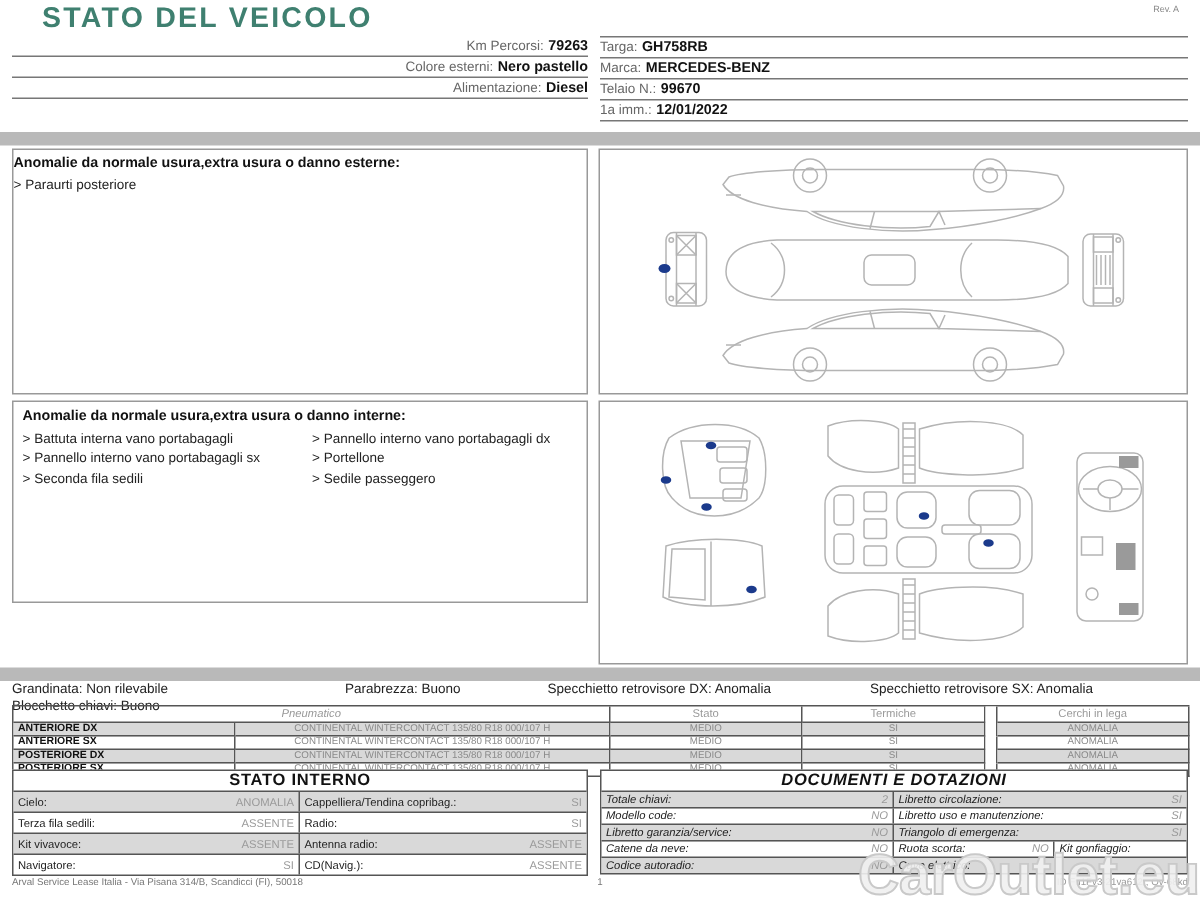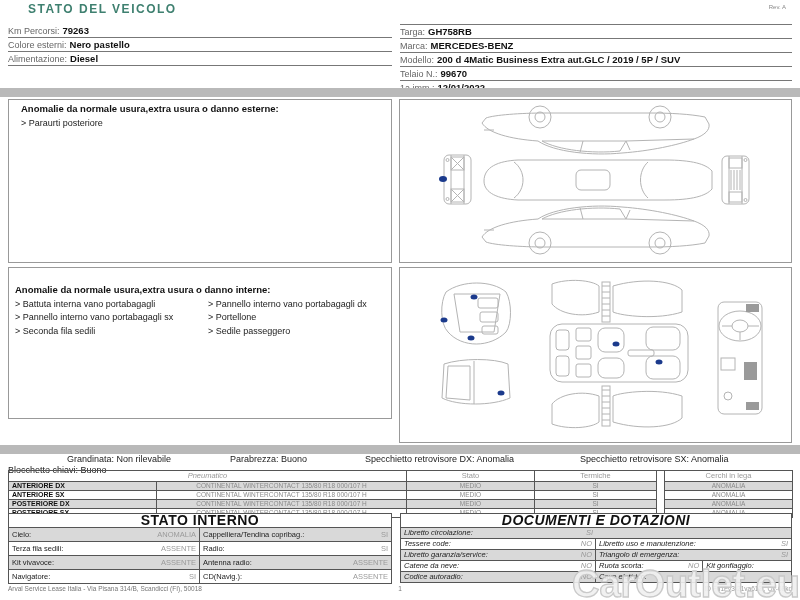--- a/index.html
+++ b/index.html
@@ -1,67 +1,67 @@
 <!DOCTYPE html>
 <html><head>
 <meta charset="utf-8">
 <style>
   html,body{margin:0;padding:0;background:#fff;}
   .page{position:relative;width:800px;height:600px;background:#ffffff;
         font-family:"Liberation Sans",sans-serif;overflow:hidden;}
 
   
-  .title{position:absolute;left:28px;top:2px;font-size:12px;font-weight:bold;
+  .title{position:absolute;left:28px;top:2px;font-size:19px;font-weight:bold;
          letter-spacing:1.5px;color:#3f8070;}
   .rev{position:absolute;right:14px;top:4px;font-size:6px;color:#888;}
-  .fl-left{position:absolute;left:8px;top:24px;width:384px;}
+  .fl-left{position:absolute;left:8px;top:24px;width:384px;text-align:right;}
   .fl-right{position:absolute;left:400px;top:24px;width:392px;border-top:1px solid #777;}
   .fr{height:13px;line-height:13px;border-bottom:1px solid #777;font-size:9px;
       color:#666;white-space:nowrap;overflow:hidden;}
   .fv{font-weight:bold;color:#111;font-size:9.5px;margin-left:3px;}
 
   .band{position:absolute;left:0;width:800px;height:9px;background:#b9b9b9;}
   #band1{top:88px;} #band2{top:445px;}
 
   
   .panel{position:absolute;border:1px solid #999;background:#fff;box-sizing:border-box;}
-  #p-ext-t{left:8px;top:99px;width:384px;height:164px;padding:3px 12px;}
+  #p-ext-t{left:8px;top:99px;width:384px;height:164px;padding:3px 0;}
   #p-ext-d{left:399px;top:99px;width:393px;height:164px;}
-  #p-int-t{left:8px;top:267px;width:384px;height:152px;padding:16px 6px;}
+  #p-int-t{left:8px;top:267px;width:384px;height:135px;padding:4px 6px;}
   #p-int-d{left:399px;top:267px;width:393px;height:176px;}
   .ptitle{font-size:9.5px;font-weight:bold;color:#111;margin-bottom:4px;}
   .pitem{font-size:9px;color:#222;line-height:1.25;margin-bottom:2px;}
   .icols{display:flex;gap:16px;}
   .icols>div{width:50%;}
 
   
   #cond{position:absolute;left:8px;top:454px;width:784px;font-size:9px;color:#222;}
   .cline1{display:flex;}
   .citem{white-space:nowrap;}
-  .citem.c1{width:222px;text-align:center;} .citem.c2{width:135px;} .citem.c3{width:215px;}
+  .citem.c1{width:222px;} .citem.c2{width:135px;} .citem.c3{width:215px;}
   .cline2{margin-top:1px;}
 
   
   #tt{position:absolute;left:8px;top:470px;width:784px;display:grid;
       grid-template-columns:148px 250px 128px 122px 8px 128px;
       border-left:1px solid #555;border-top:1px solid #555;}
   .tt-c{border-right:1px solid #555;border-bottom:1px solid #555;height:8px;
         line-height:8px;font-size:6.5px;overflow:hidden;white-space:nowrap;}
   .tt-h{color:#999;text-align:center;font-size:7.5px;height:10px;line-height:10px;}
   .tt-span2{grid-column:1/3;font-style:italic;}
   .tt-gap{border-right:1px solid #555;border-bottom:none;background:#fff;}
   .tt-pos{font-weight:bold;color:#111;padding-left:3px;font-size:7px;}
   .tt-val{color:#8a8a8a;text-align:center;}
   .g{background:#d9d9d9;}
 
   
   .bt{position:absolute;top:513px;border:1px solid #555;box-sizing:border-box;background:#fff;}
   #bt-int{left:8px;width:384px;}
   #bt-doc{left:400px;width:392px;font-style:italic;}
-  .bt-title{font-size:14px;font-weight:bold;color:#111;text-align:center;height:13px;
+  .bt-title{font-size:11px;font-weight:bold;color:#111;text-align:center;height:13px;
             line-height:13px;border-bottom:1px solid #555;letter-spacing:.5px;}
   .bt-row{display:flex;height:13px;line-height:13px;border-bottom:1px solid #555;font-size:7.5px;}
   .bt-row.sm{height:10px;line-height:10px;}
   .bt-row:last-child{border-bottom:none;}
   .bt-cell{display:flex;justify-content:space-between;padding:0 3px;box-sizing:border-box;
            overflow:hidden;white-space:nowrap;border-right:1px solid #555;width:50%;}
   .bt-cell:last-child{border-right:none;}
   .bt-cell.w27{width:27.5%;} .bt-cell.w22{width:22.5%;gap:46px;}
   .bt-l{color:#222;} .bt-v{color:#9a9a9a;margin-left:4px;}
 
@@ -84,21 +84,20 @@
 
   <div class="fl-left">
     <div class="fr"><span class="fl">Km Percorsi:</span><span class="fv">79263</span></div>
     <div class="fr"><span class="fl">Colore esterni:</span><span class="fv">Nero pastello</span></div>
     <div class="fr"><span class="fl">Alimentazione:</span><span class="fv">Diesel</span></div>
   </div>
 
   <div class="fl-right">
     <div class="fr"><span class="fl">Targa:</span><span class="fv">GH758RB</span></div>
     <div class="fr"><span class="fl">Marca:</span><span class="fv">MERCEDES-BENZ</span></div>
-    <div class="fr"><span class="fl">Modello:</span><span class="fv">200 d 4Matic Business Extra aut.GLC / 2019 / 5P / SUV</span></div>
     <div class="fr"><span class="fl">Telaio N.:</span><span class="fv">99670</span></div>
     <div class="fr"><span class="fl">1a imm.:</span><span class="fv">12/01/2022</span></div>
   </div>
 
   <div class="band" id="band1"></div>
 
   <div class="panel" id="p-ext-t">
     <div class="ptitle">Anomalie da normale usura,extra usura o danno esterne:</div>
     <div class="pitem">&gt; Paraurti posteriore</div>
   </div>
@@ -311,27 +310,31 @@
           <span class="bt-l">CD(Navig.):</span>
           <span class="bt-v">ASSENTE</span>
         </div>
     </div>
   </div>
 
   <div class="bt" id="bt-doc">
     <div class="bt-title">DOCUMENTI E DOTAZIONI</div>
     <div class="bt-row sm g">
       <div class="bt-cell">
+          <span class="bt-l">Totale chiavi:</span>
+          <span class="bt-v">2</span>
+        </div>
+      <div class="bt-cell">
           <span class="bt-l">Libretto circolazione:</span>
           <span class="bt-v">SI</span>
         </div>
     </div>
     <div class="bt-row sm">
       <div class="bt-cell">
-          <span class="bt-l">Tessere code:</span>
+          <span class="bt-l">Modello code:</span>
           <span class="bt-v">NO</span>
         </div>
       <div class="bt-cell">
           <span class="bt-l">Libretto uso e manutenzione:</span>
           <span class="bt-v">SI</span>
         </div>
     </div>
     <div class="bt-row sm g">
       <div class="bt-cell">
           <span class="bt-l">Libretto garanzia/service:</span>

